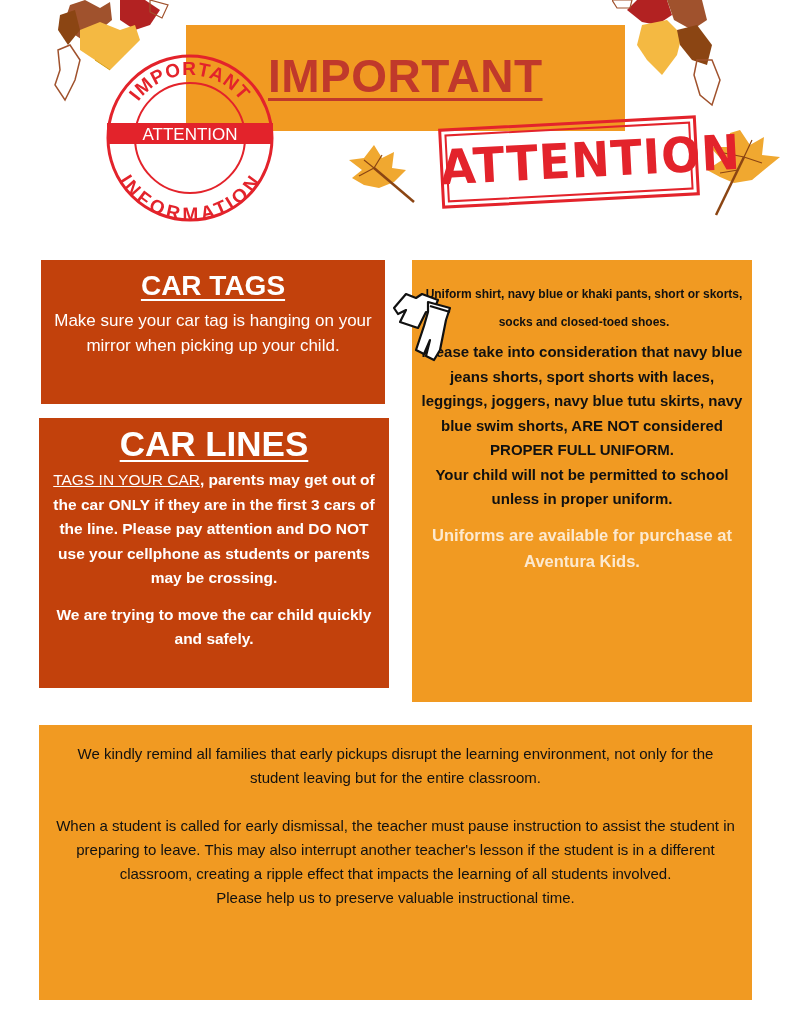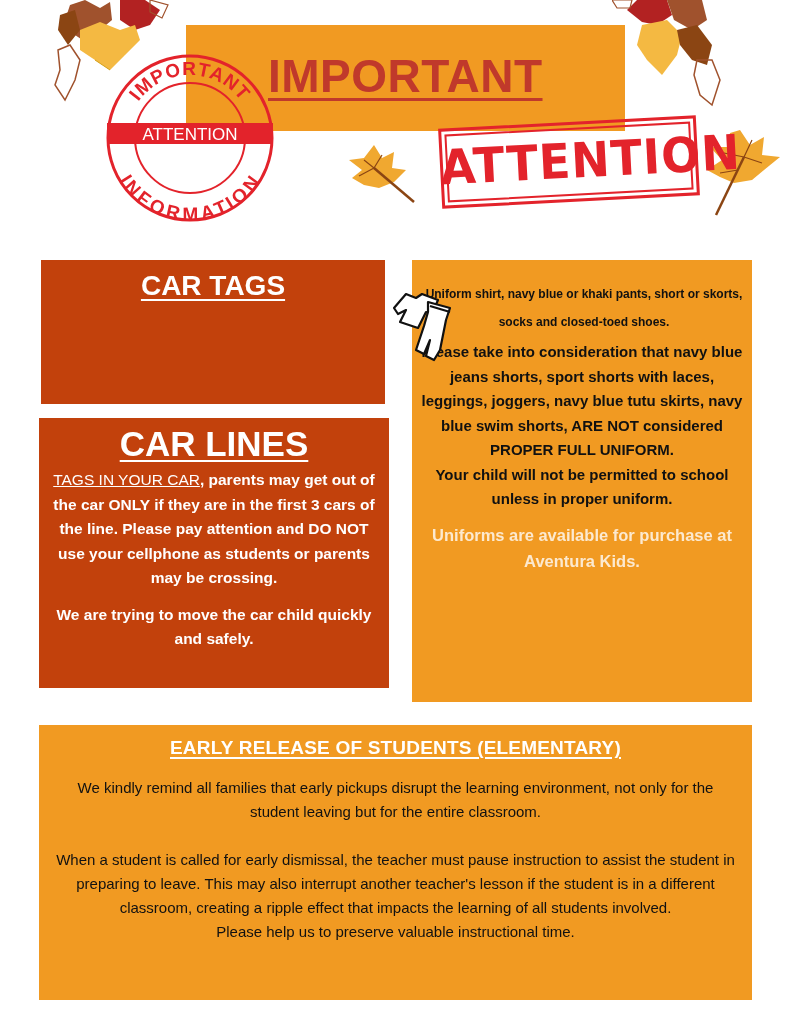--- a/index.html
+++ b/index.html
@@ -95,20 +95,21 @@
 </svg>
 
 <div id="attention-stamp" class="abs">
   <div class="frame"></div>
   <div class="frame2"></div>
   <div class="word">ATTENTION</div>
 </div>
 
 <div id="car-tags" class="abs red center">
   <h2>CAR TAGS</h2>
+  <p>Make sure your car tag is hanging on your mirror when picking up your child.</p>
 </div>
 
 <div id="car-lines" class="abs red center">
   <h2>CAR LINES</h2>
   <p><span style="text-decoration:underline;font-weight:normal;">TAGS IN YOUR CAR</span><span>,  parents may get out of the car ONLY if they are in the first 3 cars of the line. Please pay attention and DO NOT use your cellphone as students or parents may be crossing.</span></p>
   <p class="second">We are trying to move the car child quickly and safely.</p>
 </div>
 
 <div id="uniforms" class="abs orange">
   <div class="intro">Uniform shirt, navy blue or khaki pants, short or skorts, socks and closed-toed shoes.</div>
@@ -119,17 +120,16 @@
 
 <svg id="clothes-icon" class="abs" viewBox="0 0 84 84">
   <g fill="#ffffff" stroke="#111" stroke-width="2.2" stroke-linejoin="round">
     <path d="M6 28 L18 14 L28 18 L34 14 L50 20 L44 34 L38 32 L30 48 L12 42 L18 30 L10 34 Z"></path>
     <path d="M40 22 L62 28 L58 40 L52 70 L46 80 L38 76 L42 60 L36 74 L28 70 L36 46 L40 32 Z"></path>
     <path d="M42 26 L62 32" fill="none"></path>
   </g>
 </svg>
 
 <div id="early" class="abs orange">
-  <h2>EARLY RELEASE OF STUDENTS (ELEMENTARY)</h2>
   <p class="p1">We kindly remind all families that early pickups disrupt the learning environment, not only for the student leaving but for the entire classroom.</p>
   <p class="p2">When a student is called for early dismissal, the teacher must pause instruction to assist the student in preparing to leave. This may also interrupt another teacher's lesson if the student is in a different classroom, creating a ripple effect that impacts the learning of all students involved.</p>
   <p>Please help us to preserve valuable instructional time.</p>
 </div>
 
 </body></html>

